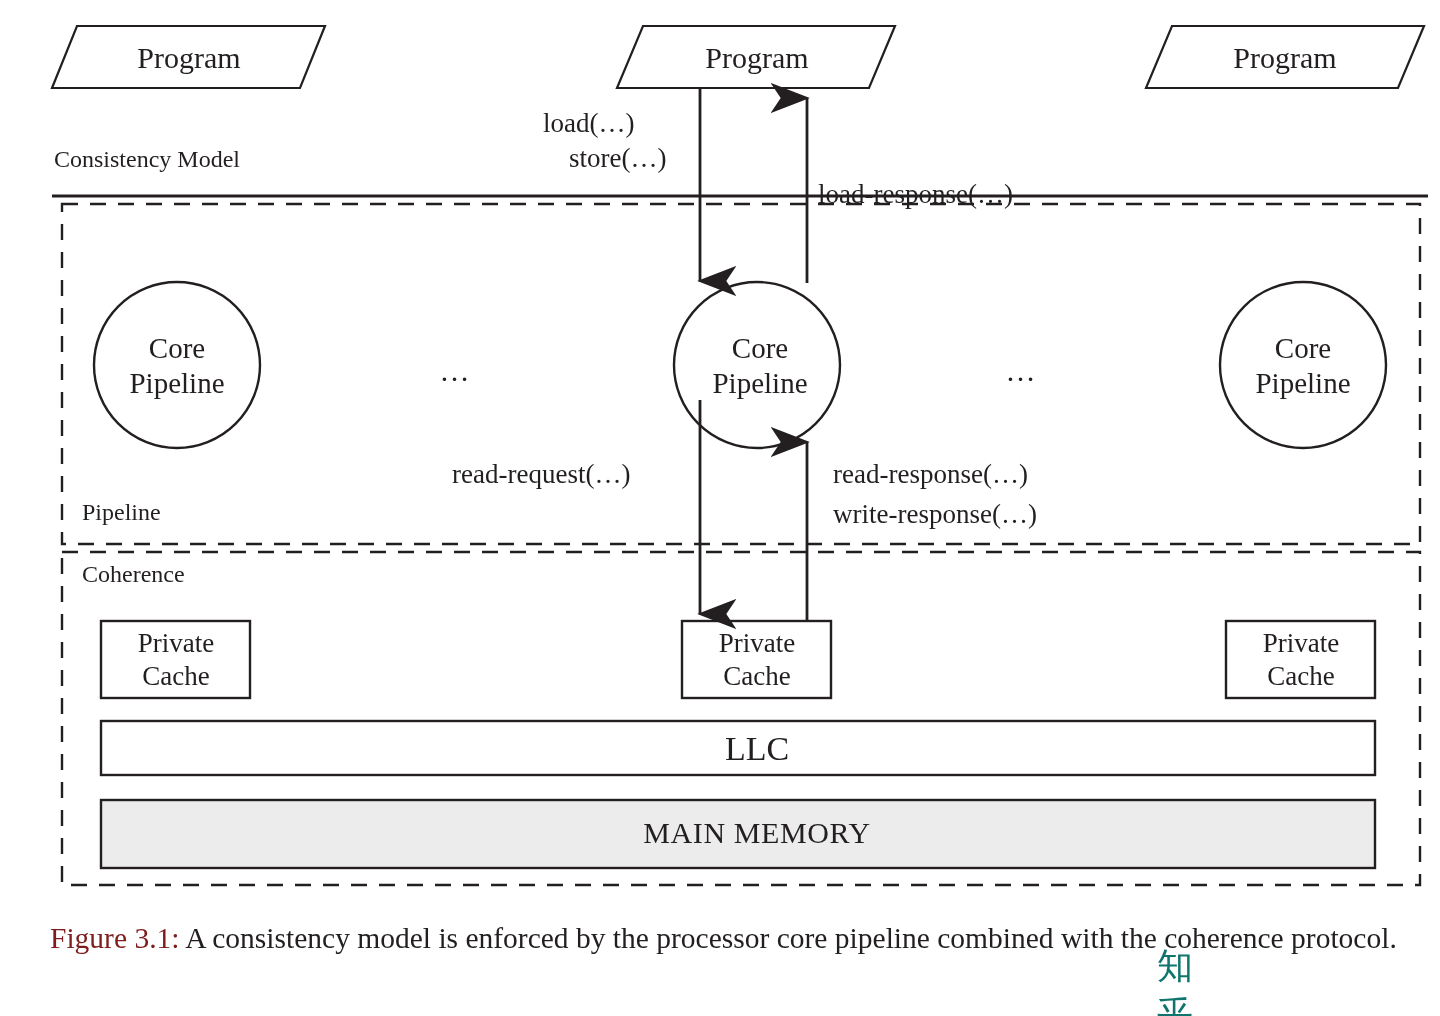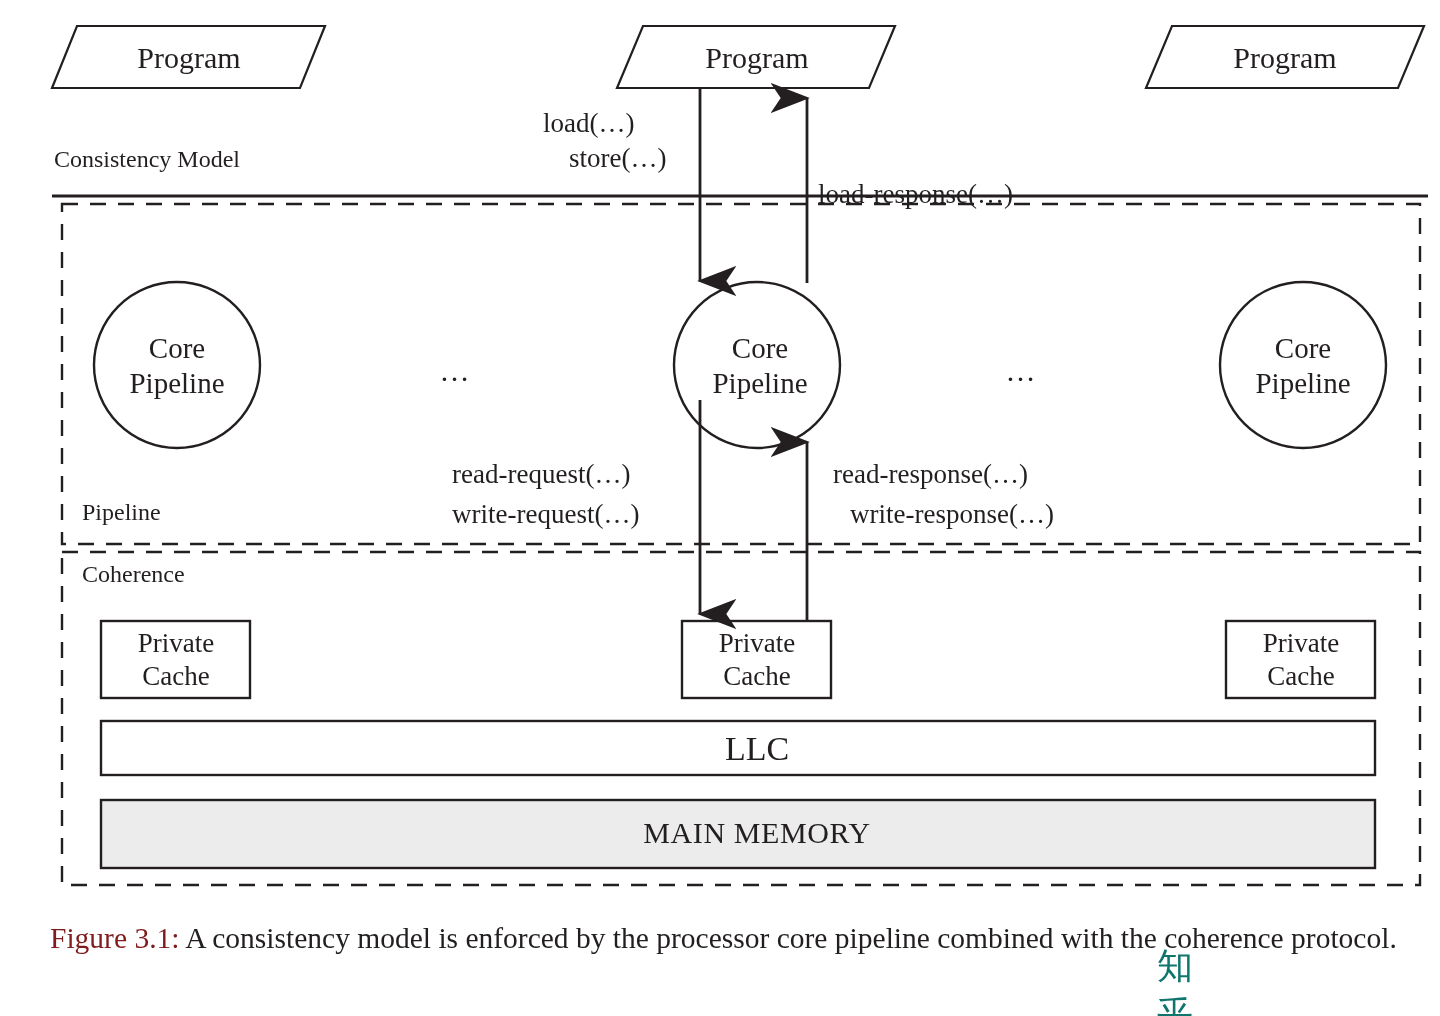--- a/index.html
+++ b/index.html
@@ -143,24 +143,23 @@
   </div>
   <div class="txt circle-label ctr" style="left:1303px; top:331px;">
     <div>Core</div>
     <div>Pipeline</div>
   </div>
 
   <div class="txt dots ctr" style="left:456px; top:355px;">…</div>
   <div class="txt dots ctr" style="left:1022px; top:355px;">…</div>
 
   <div class="txt msg-label" style="left:452px; top:457px;">read-request(…)</div>
-  <div class="txt msg-label" style="left:452px; top:497px;">write-request(…)</div>
 
   <div class="txt msg-label" style="left:833px; top:457px;">read-response(…)</div>
-  <div class="txt msg-label" style="left:833px; top:497px;margin-left:17px;">write-response(…)</div>
+  <div class="txt msg-label" style="left:833px; top:497px;">write-response(…)</div>
 
   <div class="txt section-label" style="left:82px; top:500px;">Pipeline</div>
 
   <div class="txt section-label" style="left:82px; top:562px;">Coherence</div>
 
   <div class="txt cache-label ctr" style="left:176px; top:627px;">
     <div>Private</div>
     <div>Cache</div>
   </div>
   <div class="txt cache-label ctr" style="left:757px; top:627px;">

